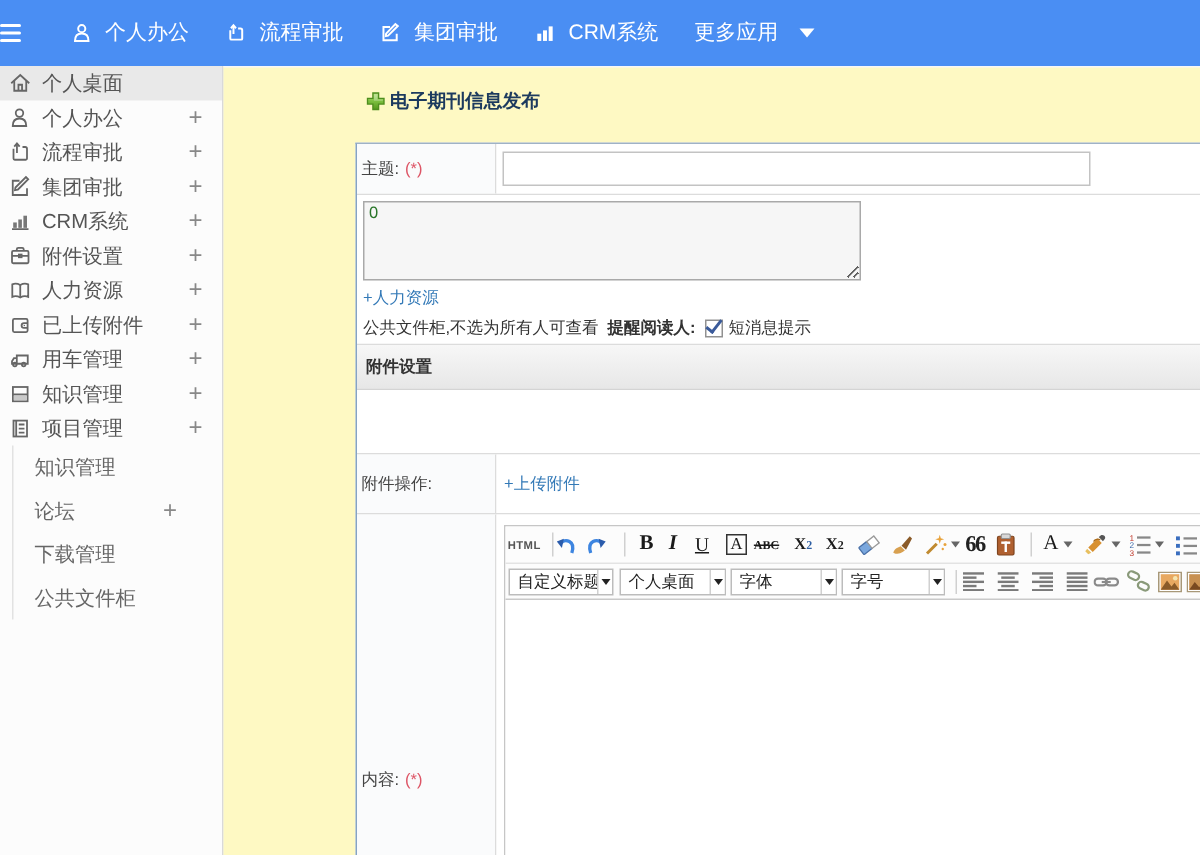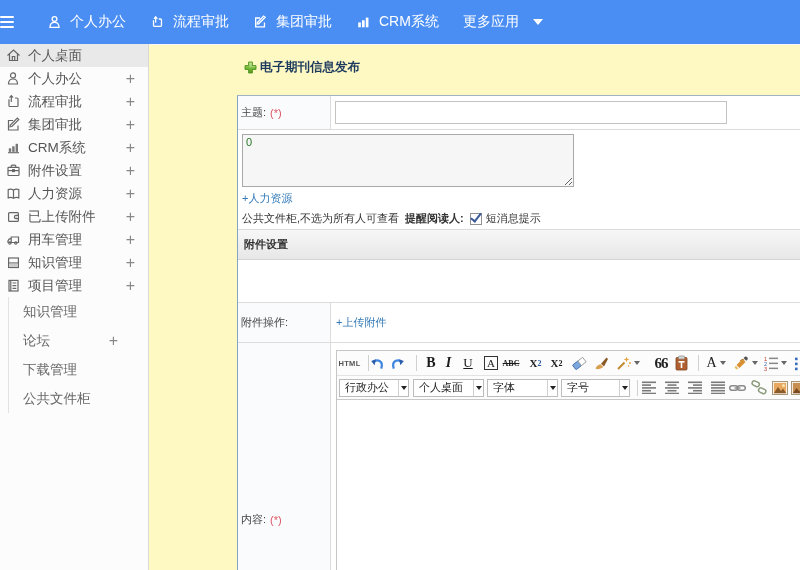--- a/index.html
+++ b/index.html
@@ -102,21 +102,21 @@
 [data-name="bold-icon"] { width:12px; margin-right:8px; }
 [data-name="italic-icon"] { width:7px; margin-right:10px; }
 [data-name="underline-icon"] { width:12px; margin-right:10px; }
 [data-name="font-box-icon"] { margin-right:6px; }
 [data-name="strikethrough-icon"] { width:14px; margin-right:11px; }
 [data-name="superscript-icon"] { width:13px; margin-right:8px; }
 [data-name="subscript-icon"] { width:13px; margin-right:8px; }
 [data-name="eraser-icon"] { margin-right:6px; }
 [data-name="format-brush-icon"] { margin-right:6px; }
 [data-name="autotypeset-icon"] { margin-right:0; }
-[data-name="blockquote-icon"] { width:14px; margin-left:14px; margin-right:6px; }
+[data-name="blockquote-icon"] { width:14px; margin-left:3px; margin-right:6px; }
 [data-name="paste-text-icon"] { margin-right:8px; }
 [data-name="font-color-icon"] { width:13px; }
 [data-name="highlight-pen-icon"] { margin-left:7px; }
 [data-name="ordered-list-icon"] { margin-left:5px; }
 [data-name="unordered-list-icon"] { margin-left:7px; }
 .tb-row1 .tcaret { margin-left:2px; margin-right:0; }
 [data-name="align-left-icon"], [data-name="align-center-icon"], [data-name="align-right-icon"] { margin-right:8px; }
 [data-name="justify-icon"] { margin-right:3px; }
 [data-name="link-icon"] { margin-right:5px; }
 [data-name="unlink-icon"] { margin-right:5px; }
@@ -470,21 +470,21 @@
                     <rect x="1" y="7.6" width="2.6" height="2.6" fill="#3a6ebf"></rect>
                     <rect x="1" y="12.6" width="2.6" height="2.6" fill="#3a6ebf"></rect>
                     <rect x="6" y="3.2" width="9" height="1.5" fill="#888"></rect>
                     <rect x="6" y="8.2" width="9" height="1.5" fill="#888"></rect>
                     <rect x="6" y="13.2" width="9" height="1.5" fill="#888"></rect>
                   </svg>
                 </span>
             </div>
             <div class="tb-row2" data-name="editor-toolbar-row2">
               <span class="combo combo1" data-name="custom-title-select">
-                  <span class="ctext" data-name="select-value">行政办公</span>
+                  <span class="ctext" data-name="select-value">自定义标题</span>
                   <span class="cbtn" data-name="caret-down-icon">
                     <i></i>
                   </span>
                 </span>
               <span class="combo combo2" data-name="paragraph-format-select">
                   <span class="ctext" data-name="select-value">个人桌面</span>
                   <span class="cbtn" data-name="caret-down-icon">
                     <i></i>
                   </span>
                 </span>

